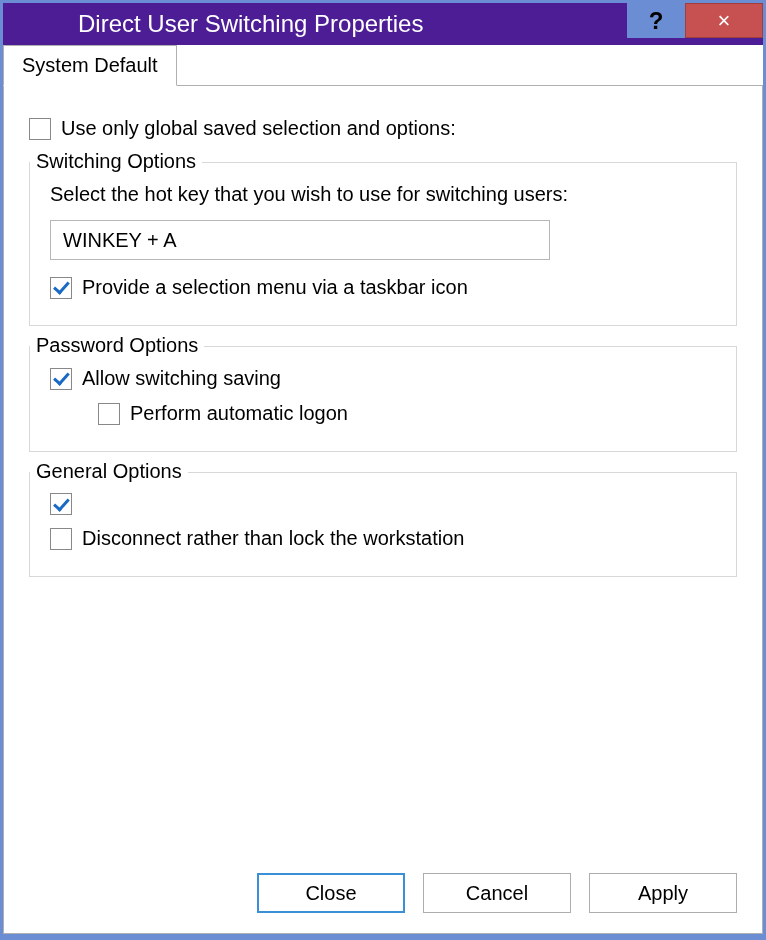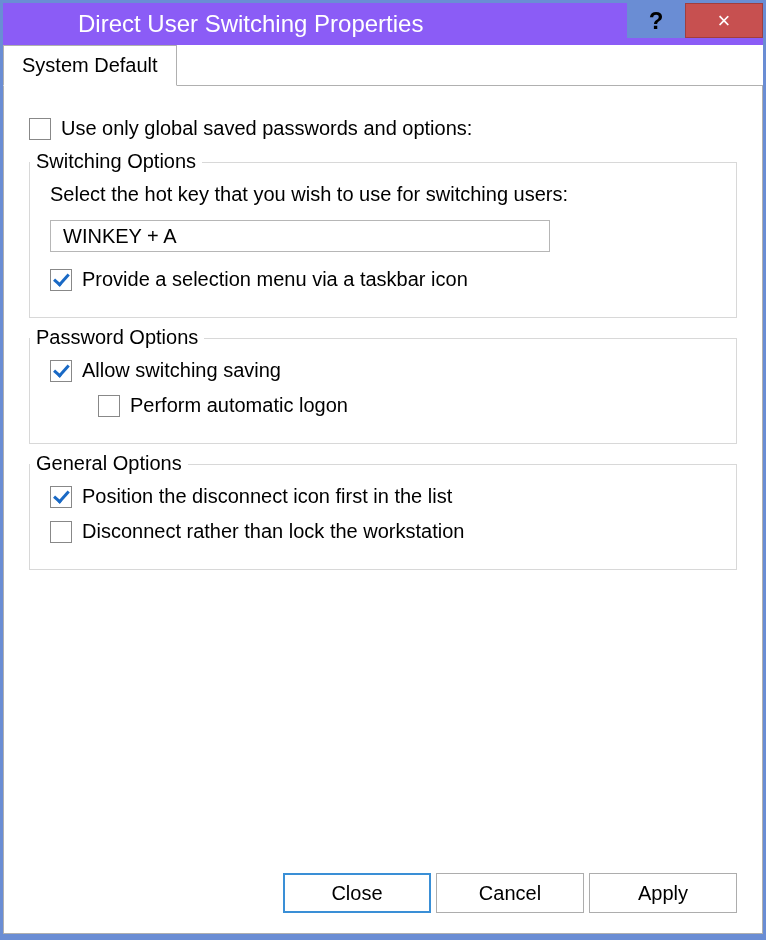--- a/index.html
+++ b/index.html
@@ -17,21 +17,21 @@
     .window {
       width: 766px;
       height: 940px;
       background: #6a8dd4;
       padding: 3px;
     }
     .titlebar {
       height: 42px;
       display: flex;
       align-items: flex-start;
-      background: #8b5cf6;
+      background: #4c1d95;
       padding-left: 75px;
       position: relative;
     }
     .titlebar-text {
       color: #ffffff;
       font-size: 24px;
       line-height: 42px;
     }
     .titlebar-buttons {
       position: absolute;
@@ -152,34 +152,34 @@
       font-size: 20px;
       color: #000000;
     }
     .field-instruction {
       font-size: 20px;
       color: #000000;
       margin-bottom: 14px;
     }
     .hotkey-input {
       width: 500px;
-      height: 32px;
+      height: 40px;
       border: 1px solid #b6b6b6;
       background: #ffffff;
       font-size: 20px;
       color: #000000;
       padding: 0 12px;
       margin-bottom: 16px;
       font-family: inherit;
     }
     .button-bar {
       margin-top: auto;
       display: flex;
       justify-content: flex-end;
-      gap: 5px;
+      gap: 18px;
       padding-top: 14px;
     }
     .button {
       min-width: 148px;
       height: 40px;
       border: 1px solid #adadad;
       background: #ffffff;
       font-size: 20px;
       color: #000000;
       cursor: pointer;
@@ -214,21 +214,21 @@
       <div class="tab-header">
         <div class="tab active">
           <span>System Default</span>
         </div>
       </div>
 
       <div class="tab-panel">
 
         <div class="checkbox-row top-checkbox">
           <span class="checkbox"></span>
-          <span class="checkbox-label">Use only global saved passwords and options:</span>
+          <span class="checkbox-label">Use only global saved selection and options:</span>
         </div>
 
         <div class="fieldset">
           <div class="fieldset-legend">Switching Options</div>
           <div class="field-instruction">Select the hot key that you wish to use for switching users:</div>
           <input type="text" class="hotkey-input" value="WINKEY + A" style="">
           <div class="checkbox-row">
             <span class="checkbox checked"></span>
             <span class="checkbox-label">Provide a selection menu via a taskbar icon</span>
           </div>
@@ -243,21 +243,20 @@
           <div class="checkbox-row indented">
             <span class="checkbox"></span>
             <span class="checkbox-label">Perform automatic logon</span>
           </div>
         </div>
 
         <div class="fieldset">
           <div class="fieldset-legend">General Options</div>
           <div class="checkbox-row">
             <span class="checkbox checked"></span>
-            <span class="checkbox-label">Position the disconnect icon first in the list</span>
           </div>
           <div class="checkbox-row">
             <span class="checkbox"></span>
             <span class="checkbox-label">Disconnect rather than lock the workstation</span>
           </div>
         </div>
 
         <div class="button-bar">
           <button class="button default">Close</button>
           <button class="button">Cancel</button>

